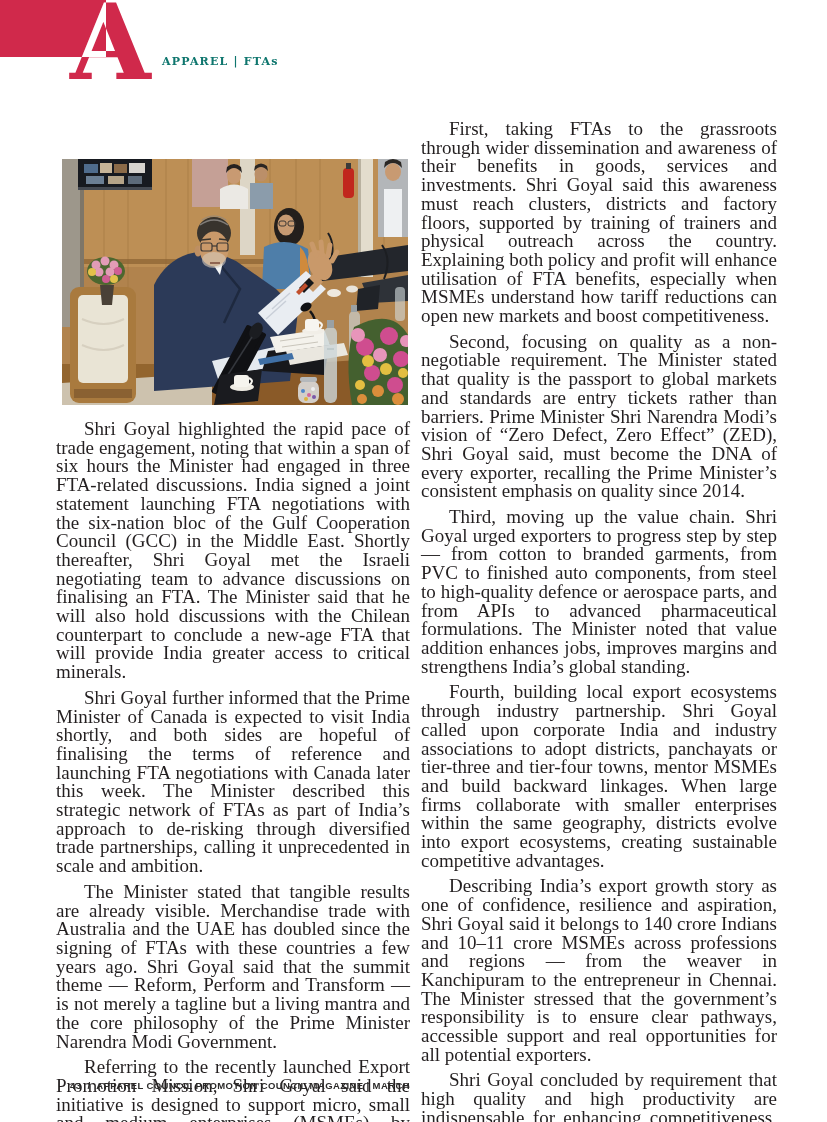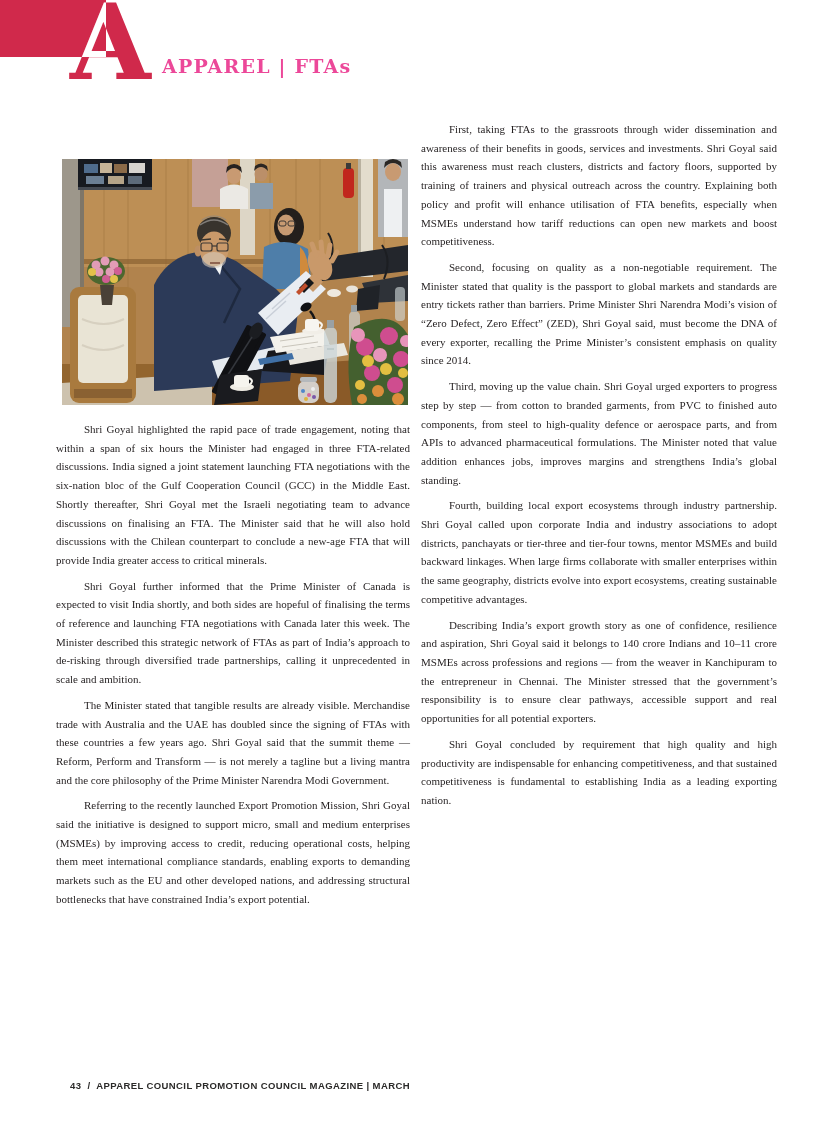--- a/index.html
+++ b/index.html
@@ -1,28 +1,28 @@
 <!DOCTYPE html>
 <html><head>
 <meta charset="utf-8">
 <style>
   html,body{margin:0;padding:0;background:#ffffff;}
   .page{position:relative;width:827px;height:1122px;background:#ffffff;overflow:hidden;
         font-family:"Liberation Serif",serif;color:#231f20;}
   
   .logo{position:absolute;left:0;top:0;}
   .section-label{position:absolute;left:162px;top:55px;
-        font-family:"DejaVu Serif",serif;font-weight:700;font-size:19px;
-        letter-spacing:1.2px;color:#ec4899;}
+        font-family:"DejaVu Serif",serif;font-weight:700;font-size:11px;
+        letter-spacing:1.2px;color:#0f766e;}
   
   .col{position:absolute;width:354px;}
   .col-left{left:56px;top:127px;margin-top:32px;}
   .col-right{left:421px;top:120px;width:356px;}
   .photo{display:block;width:346px;height:246px;margin:0 0 15px 6px;}
-  p{margin:0 0 7px 0;font-size:11px;line-height:18.7px;text-align:justify;
+  p{margin:0 0 7px 0;font-size:19px;line-height:18.7px;text-align:justify;
     text-indent:28px;color:#231f20;}
   p.lead{font-weight:700;text-indent:0;margin:0;font-size:14px;letter-spacing:-0.35px;}
   
   .footer{position:absolute;left:70px;top:1080px;font-family:"Liberation Sans",sans-serif;
     font-weight:700;font-size:9.5px;letter-spacing:0.4px;color:#2b2a29;white-space:nowrap;}
   .footer span{margin-right:3px;}
 </style>
 </head>
 <body>
 

